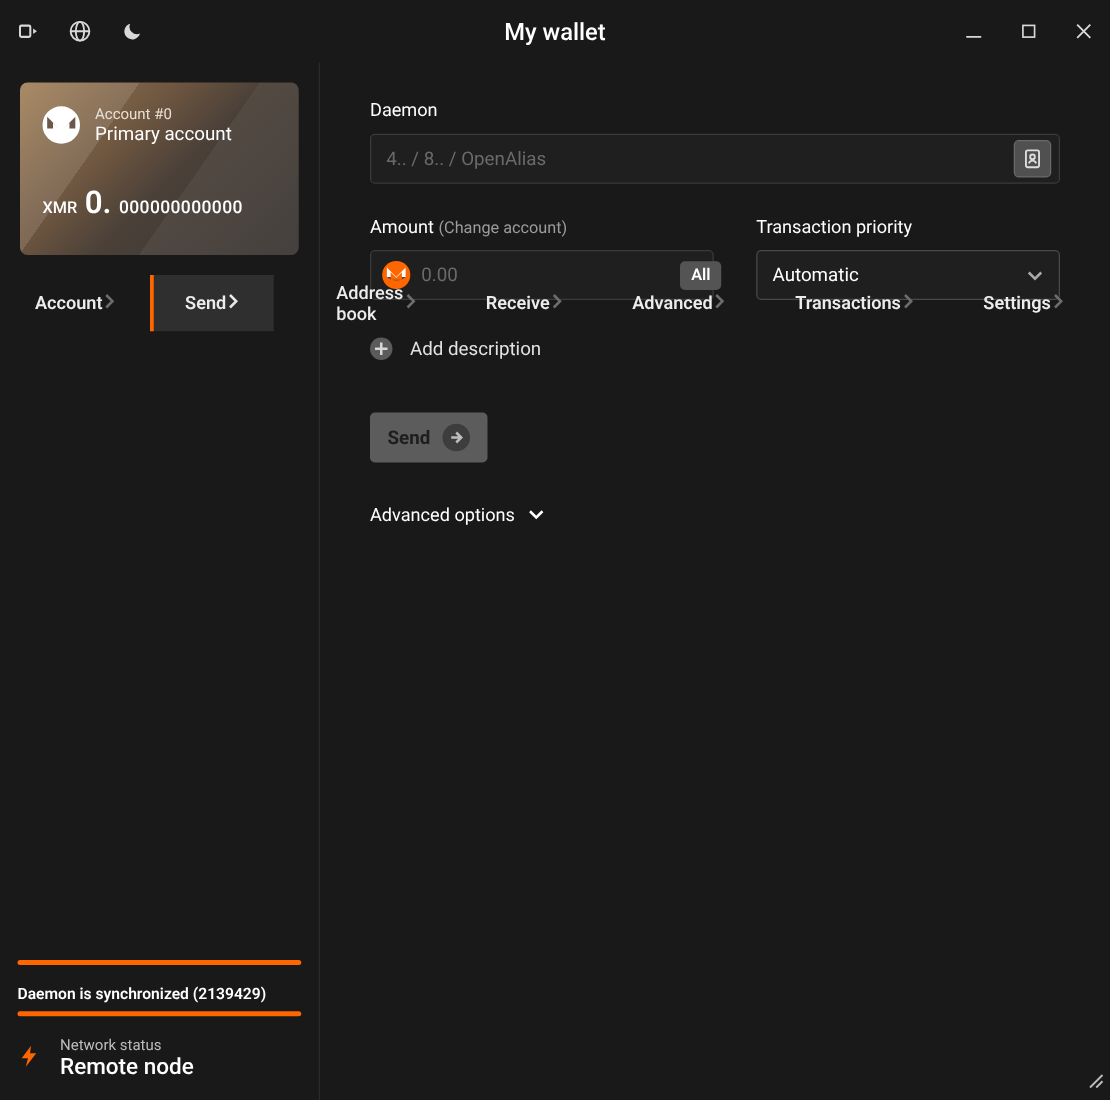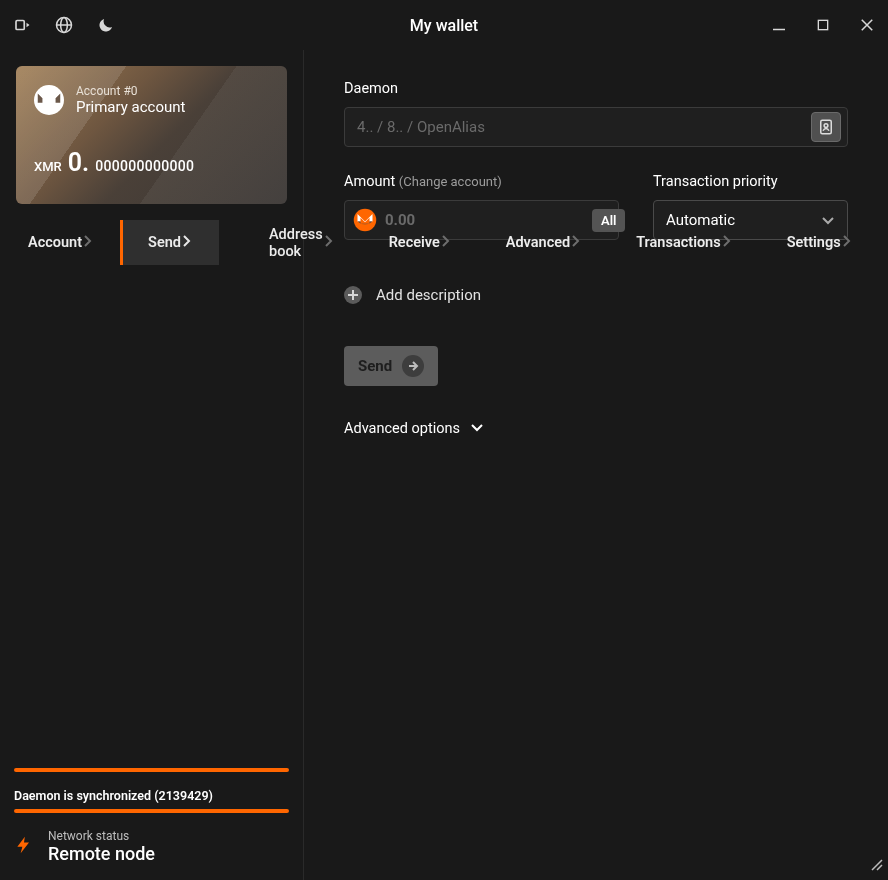--- a/index.html
+++ b/index.html
@@ -2,27 +2,27 @@
 <html><head>
 <meta charset="utf-8">
 <style>
 * { margin: 0; padding: 0; box-sizing: border-box; font-family: -apple-system, BlinkMacSystemFont, "Segoe UI", Roboto, sans-serif; }
 body { width: 888px; height: 880px; background: #191919; color: #fff; overflow: hidden; position: relative; }
 
 
 .titlebar { height: 50px; display: flex; align-items: center; padding: 0 12px; }
 .tb-left { display: flex; gap: 22px; align-items: center; }
 .tb-icon { width: 20px; height: 20px; display: flex; align-items: center; justify-content: center; color: #d8d8d8; cursor: pointer; }
-.tb-title { position: absolute; left: 50%; transform: translateX(-50%); font-size: 16px; font-weight: 500; color: #fff; }
+.tb-title { position: absolute; left: 50%; transform: translateX(-50%); font-size: 19px; font-weight: 500; color: #fff; }
 .tb-right { margin-left: auto; display: flex; gap: 26px; align-items: center; }
 .tb-right .tb-icon { width: 18px; height: 18px; }
 
 
 .layout { display: flex; height: calc(880px - 50px); }
-.sidebar { width: 304px; border-right: 1px solid #2a2a2a; display: flex; flex-direction: column; padding: 16px 0 0 0; position: relative; }
+.sidebar { width: 256px; border-right: 1px solid #2a2a2a; display: flex; flex-direction: column; padding: 16px 0 0 0; position: relative; }
 .main { flex: 1; padding: 30px 40px; }
 
 
 .account-card { margin: 0 16px 16px 16px; height: 138px; border-radius: 6px; background: linear-gradient(135deg, #9d7a50 0%, #6e5640 35%, #4a4038 55%, #3a3634 100%); padding: 18px 18px; position: relative; overflow: hidden; }
 .account-card::before { content:""; position:absolute; inset:0; background:
   linear-gradient(125deg, rgba(255,255,255,0.12) 0 30%, transparent 30% 60%, rgba(255,255,255,0.05) 60% 100%); }
 .card-top { display:flex; align-items:center; gap:12px; position:relative; z-index:1; }
 .monero-logo { width: 30px; height: 30px; border-radius: 50%; background: #fff; display:flex; align-items:center; justify-content:center; }
 .monero-logo svg { width: 30px; height: 30px; }
 .card-acct { font-size: 12px; color: #e8e0d6; }
@@ -58,29 +58,29 @@
 .input-wrap input { flex:1; background:transparent; border:none; outline:none; color:#fff; font-size:15px; }
 .input-wrap input::placeholder { color:#6a6a6a; }
 .addr-book-btn { width:30px; height:30px; background:#505050; border:1px solid #6a6a6a; border-radius:4px; display:flex; align-items:center; justify-content:center; cursor:pointer; }
 
 .row2 { display:flex; gap:34px; margin-top:26px; }
 .col-amount { width: 275px; }
 .col-priority { flex:1; }
 
 .amount-wrap { display:flex; align-items:center; background:#1f1f1f; border:1px solid #3b3b3b; border-radius:4px; height:40px; padding:0 6px 0 8px; gap:8px; }
 .amount-wrap .m-icon { width:24px; height:24px; }
-.amount-wrap input { flex:1; background:transparent; border:none; outline:none; color:#fff; font-size:15px;font-weight:bold; }
+.amount-wrap input { flex:1; background:transparent; border:none; outline:none; color:#fff; font-size:15px; }
 .amount-wrap input::placeholder { color:#6a6a6a; }
 .all-btn { background:#545454; color:#fff; font-size:13px; font-weight:600; padding:4px 9px; border-radius:4px; cursor:pointer; }
 
 .select-wrap { display:flex; align-items:center; background:#1f1f1f; border:1px solid #4a4a4a; border-radius:4px; height:40px; padding:0 12px; cursor:pointer; }
 .select-wrap .val { flex:1; font-size:15px; color:#fff; }
 .select-wrap .chev { color:#aaa; }
 
-.add-desc { display:flex; align-items:center; gap:14px; margin-top:46px; cursor:pointer; color:#e2e2e2; font-size:15px; }
+.add-desc { display:flex; align-items:center; gap:14px; margin-top:30px; cursor:pointer; color:#e2e2e2; font-size:15px; }
 .add-desc .plus { width:18px; height:18px; border-radius:50%; background:#5b5b5b; display:flex; align-items:center; justify-content:center; color:#1a1a1a; font-weight:bold; }
 
 .send-btn { margin-top:42px; display:inline-flex; align-items:center; gap:10px; background:#5c5c5c; color:#1e1e1e; font-weight:700; font-size:15px; padding:9px 14px; border-radius:4px; cursor:pointer; }
 .send-btn .circ { width:22px; height:22px; border-radius:50%; background:#3d3d3d; display:flex; align-items:center; justify-content:center; color:#bcbcbc; }
 
 .adv-opt { margin-top:34px; display:flex; align-items:center; gap:10px; font-size:14.5px; color:#fff; cursor:pointer; }
 
 .resize-handle { position:absolute; right:4px; bottom:4px; color:#bbb; }
 </style>
 </head>

